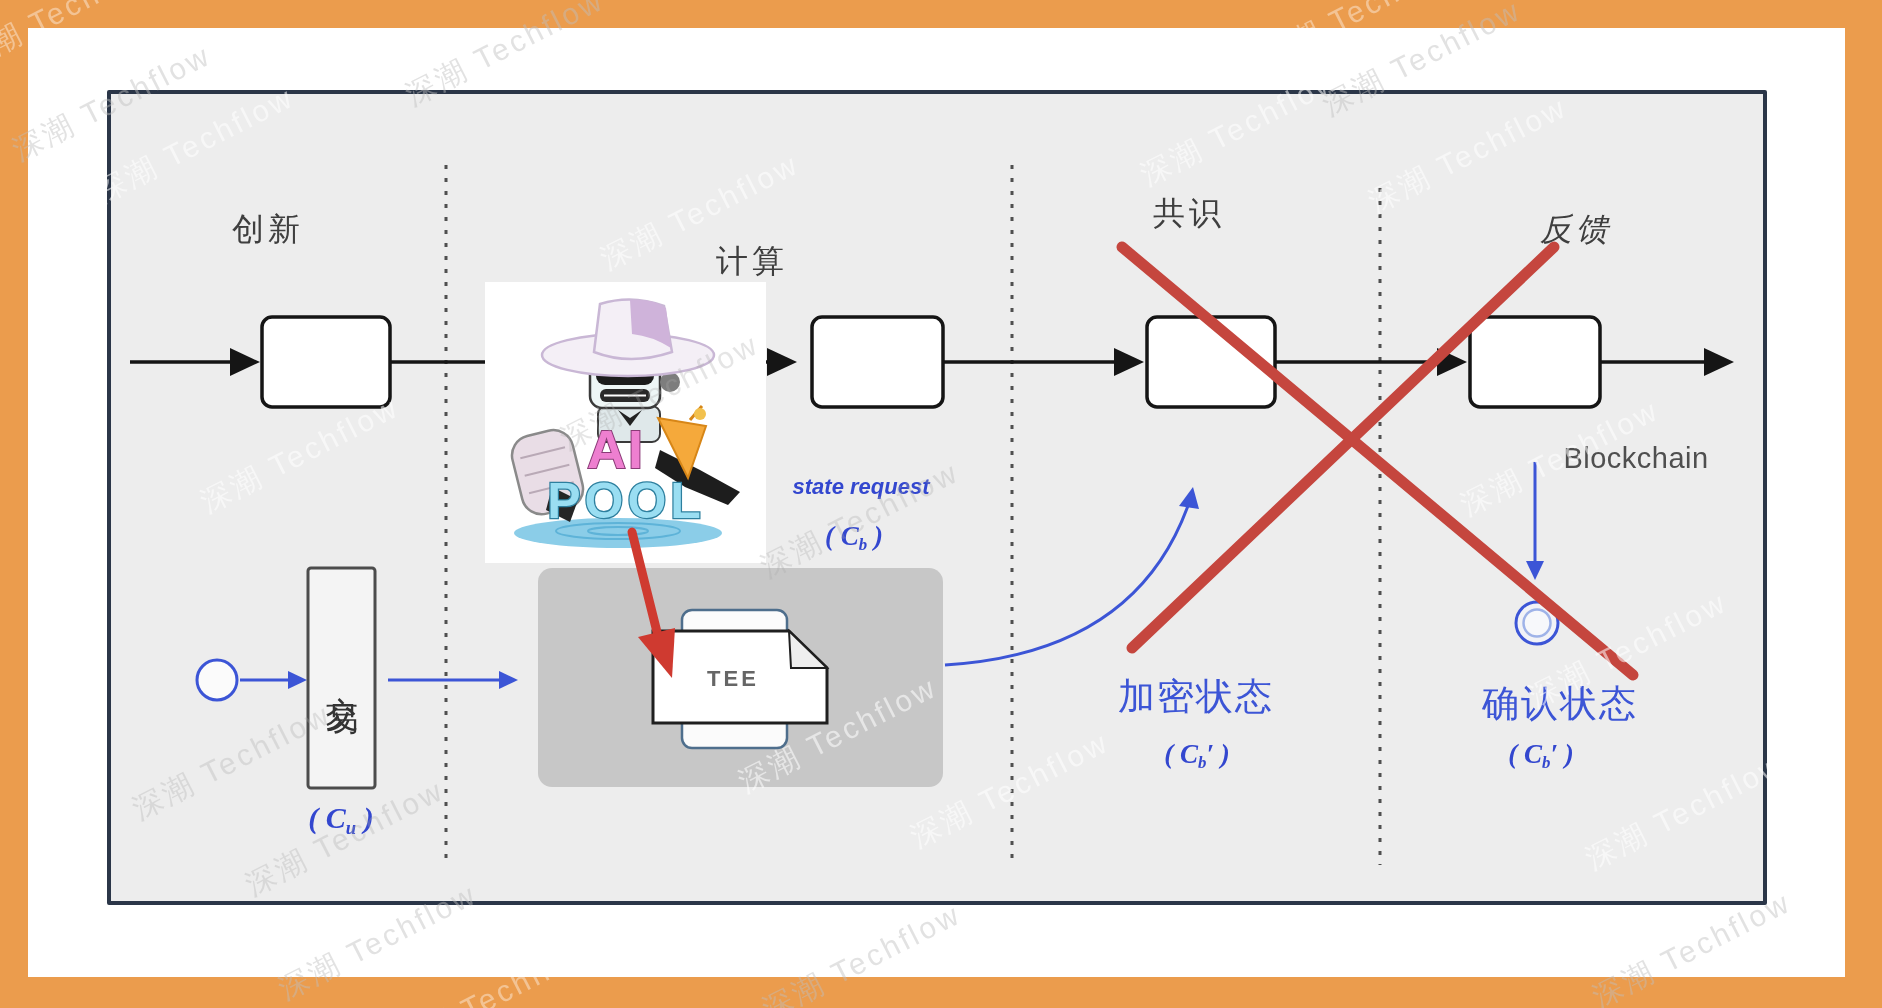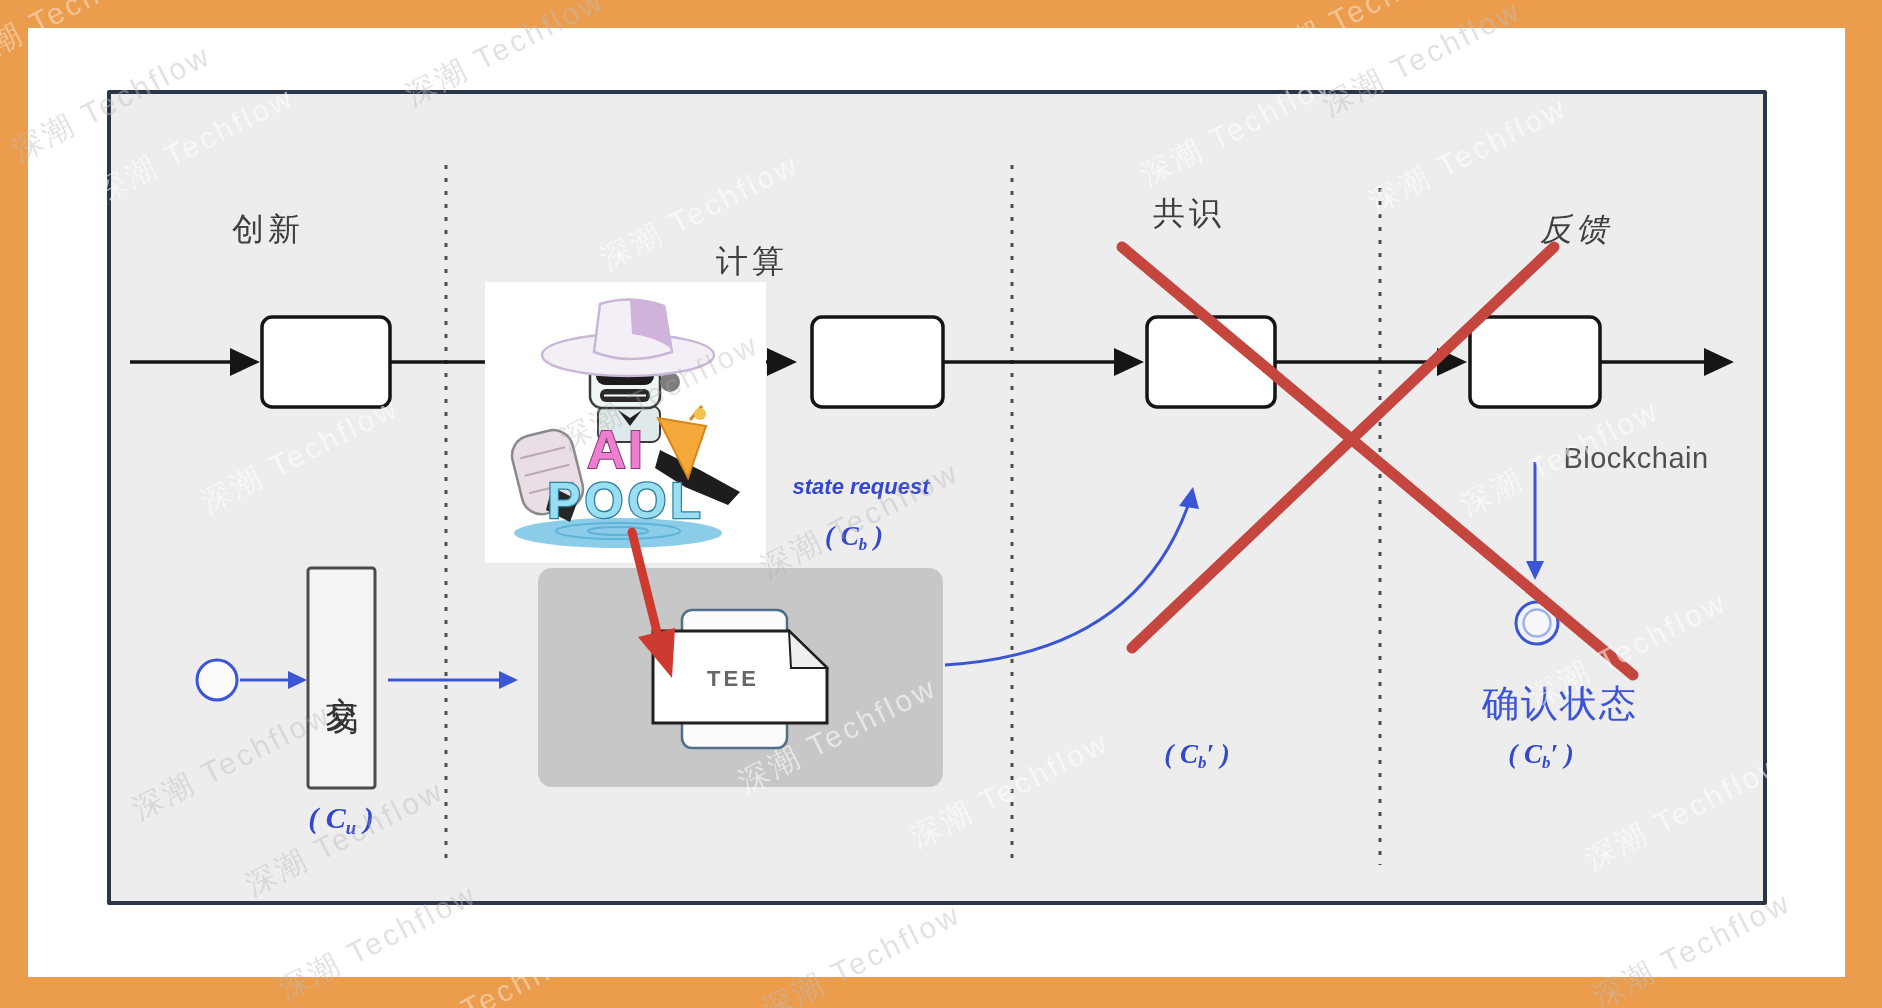--- a/index.html
+++ b/index.html
@@ -149,20 +149,21 @@
 
 
   <div class="lbl state-req" style="left:861px;top:487px;">state request</div>
   <div class="lbl blue-math" style="left:854px;top:538px;"><span>( C</span><span class="sub">b</span><span> )</span></div>
 
   <div class="vert-box">交易</div>
   <div class="lbl blue-math" style="left:341px;top:820px;font-size:30px;"><span>( C</span><span class="sub">u</span><span> )</span></div>
 
   <div class="lbl tee-lbl" style="left:733px;top:679px;">TEE</div>
 
+  <div class="lbl blue-cjk" style="left:1196px;top:697px;">加密状态</div>
   <div class="lbl blue-math" style="left:1197px;top:756px;"><span>( C</span><span class="sub">b</span><span>′ )</span></div>
 
   <div class="lbl blue-cjk" style="left:1560px;top:704px;">确认状态</div>
   <div class="lbl blue-math" style="left:1541px;top:756px;"><span>( C</span><span class="sub">b</span><span>′ )</span></div>
 
   <div class="lbl blockchain-lbl" style="left:1636px;top:445px;margin-top:13px;">Blockchain</div>
 
   <span class="wm w-on-gray" style="left:195px;top:145px;">深潮 Techflow</span>
   <span class="wm w-on-gray" style="left:700px;top:212px;">深潮 Techflow</span>
   <span class="wm w-on-gray" style="left:300px;top:455px;">深潮 Techflow</span>

